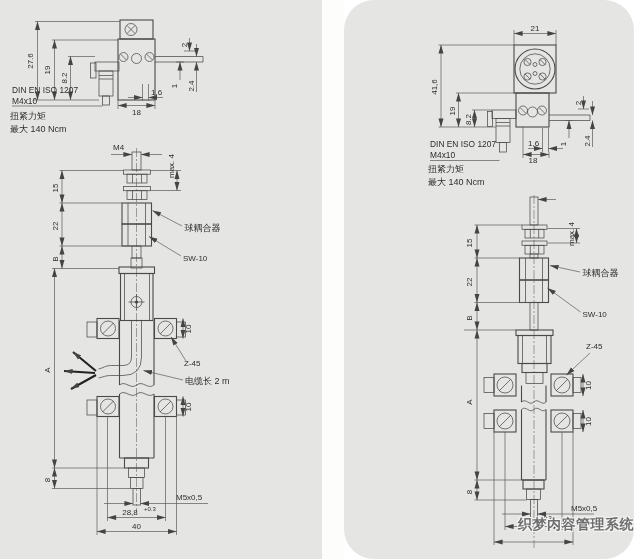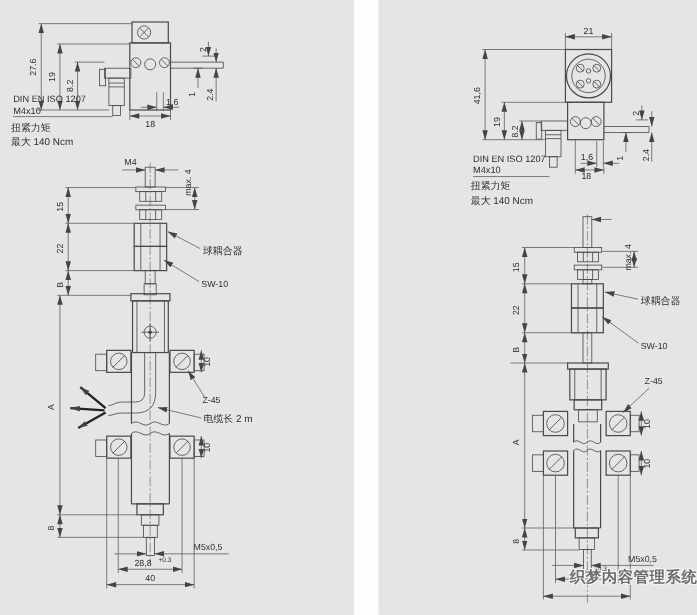--- a/index.html
+++ b/index.html
@@ -1,21 +1,21 @@
 <!DOCTYPE html>
 <html><head>
 <meta charset="utf-8">
 <style>
   html,body{margin:0;padding:0;background:#fff;}
   #stage{position:relative;width:634px;height:559px;overflow:hidden;
          font-family:"Liberation Sans",sans-serif;background:#fff;}
   .panel{position:absolute;top:0;height:559px;background:#e5e5e3;}
   #panel-left{left:0;width:322px;}
   #panel-gap{left:322px;width:22px;background:#fdfdfb;position:absolute;top:0;height:559px;}
-  #panel-right{left:344px;width:290px;}
+  #panel-right{left:344px;width:290px;border-radius:30px;}
   svg{display:block;}
   .ol{stroke:#4a4a4a;fill:none;stroke-width:1.1;}
   .th{stroke:#4a4a4a;fill:none;stroke-width:.75;}
   .dim{stroke:#5a5a5a;fill:none;stroke-width:.7;}
   .dim2{marker-start:url(#ahs);marker-end:url(#ah);}
   .ldr{marker-end:url(#ah);}
   .wire{stroke:#222;fill:none;stroke-width:2.1;marker-end:url(#ah);}
   .cl{stroke:#666;fill:none;stroke-width:.6;stroke-dasharray:9 2 2 2;}
   text{font:8px "Liberation Sans",sans-serif;fill:#2d2d2d;}
   .cn{font-size:9px;}

